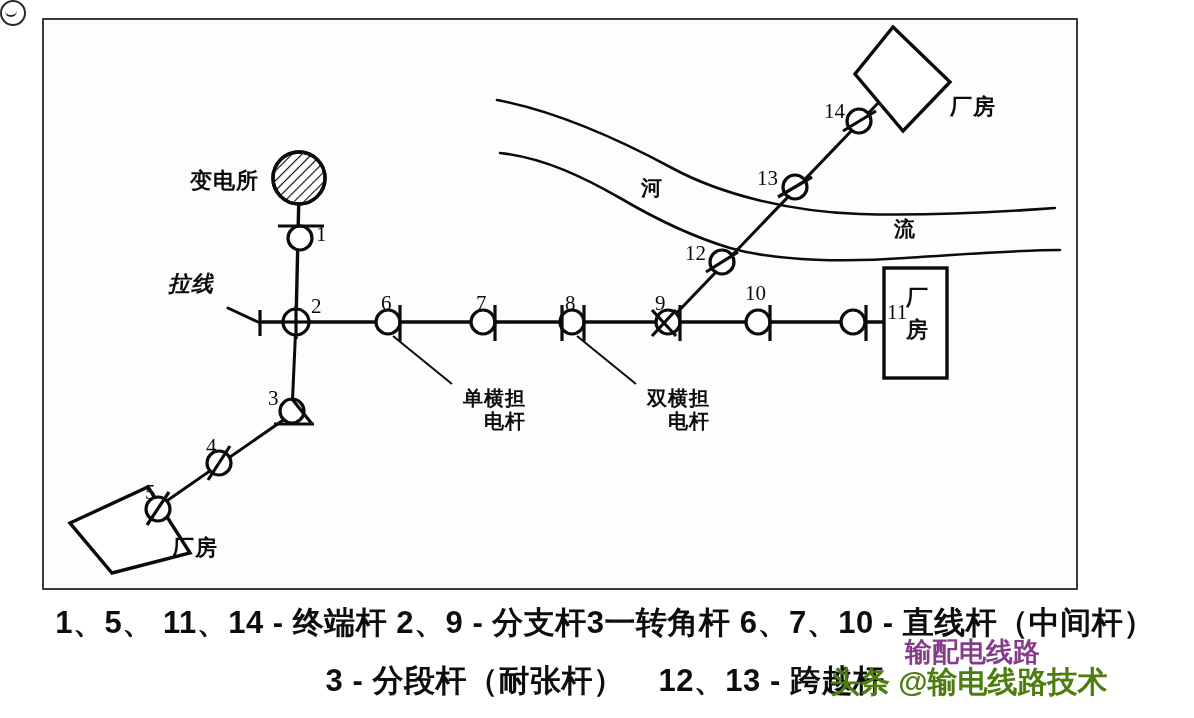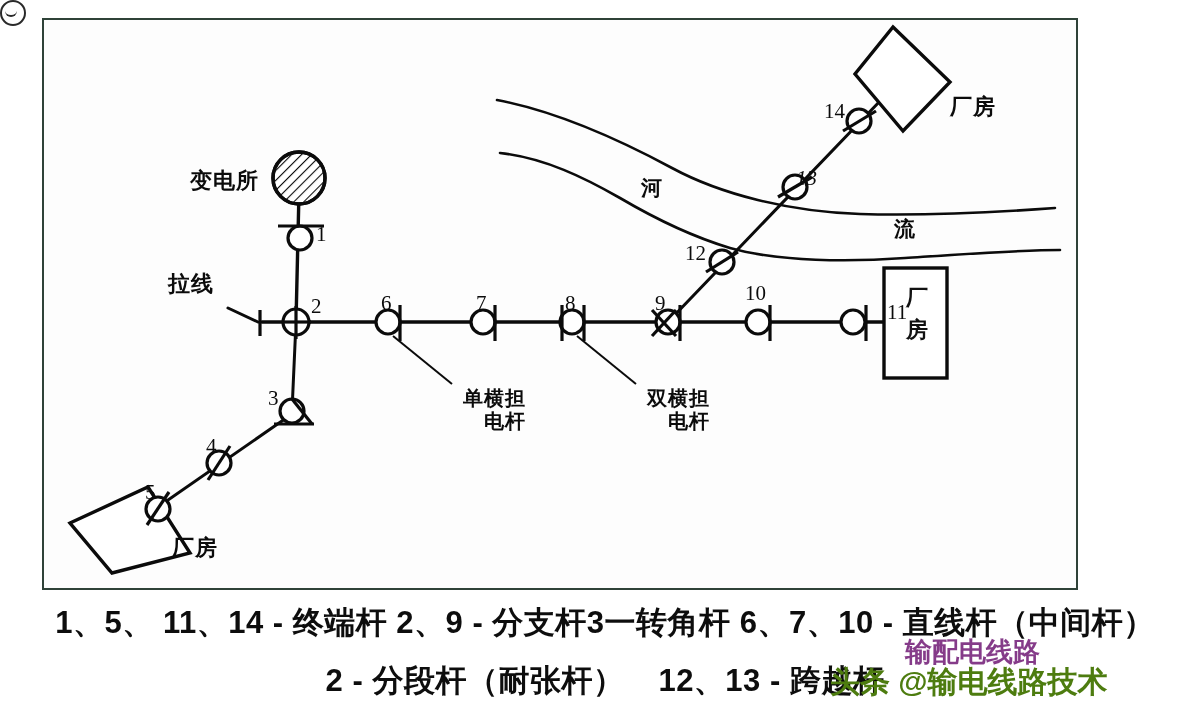--- a/index.html
+++ b/index.html
@@ -220,21 +220,21 @@
 
     <circle class="pole-c" cx="859" cy="121" r="12"></circle>
     <line class="arm" x1="843" y1="131" x2="876" y2="111"></line>
 
     <line class="lead" x1="393" y1="336" x2="452" y2="384"></line>
     <line class="lead" x1="577" y1="336" x2="636" y2="384"></line>
   </svg>
 
   <div class="lbl cn-label" style="left:190px; top:166px;">变电所</div>
 
-  <div class="lbl cn-label" style="left:168px; top:269px;">拉线</div>
+  <div class="lbl cn-label" style="left:168px; top:269px;font-style:italic;">拉线</div>
 
   <div class="lbl cn-label-sm" style="left:434px; top:387px; width:92px;">
     <div>单横担</div>
     <div>电杆</div>
   </div>
 
   <div class="lbl cn-label-sm" style="left:618px; top:387px; width:92px;">
     <div>双横担</div>
     <div>电杆</div>
   </div>
@@ -256,26 +256,26 @@
   <div class="lbl pole-num" style="left:268px; top:386px;">3</div>
   <div class="lbl pole-num" style="left:206px; top:434px;">4</div>
   <div class="lbl pole-num" style="left:145px; top:480px;">5</div>
   <div class="lbl pole-num" style="left:381px; top:291px;">6</div>
   <div class="lbl pole-num" style="left:476px; top:291px;">7</div>
   <div class="lbl pole-num" style="left:565px; top:291px;">8</div>
   <div class="lbl pole-num" style="left:655px; top:291px;">9</div>
   <div class="lbl pole-num" style="left:745px; top:281px;">10</div>
   <div class="lbl pole-num" style="left:843px; top:300px;margin-left:44px;">11</div>
   <div class="lbl pole-num" style="left:685px; top:241px;">12</div>
-  <div class="lbl pole-num" style="left:796px; top:166px;font-style:italic;">13</div>
+  <div class="lbl pole-num" style="left:757px; top:166px;">13</div>
   <div class="lbl pole-num" style="left:824px; top:99px;text-align:center;">14</div>
 
   <div class="cap-line" id="caption-line-1">1、5、 11、14 - 终端杆 2、9 - 分支杆3一转角杆 6、7、10 - 直线杆（中间杆）</div>
 
   <div class="cap-line" id="caption-line-2">
-    <span class="cap-seg-a">2 - 分段杆（耐张杆）</span><span>12、13 - 跨越杆</span>
+    <span class="cap-seg-a">3 - 分段杆（耐张杆）</span><span>12、13 - 跨越杆</span>
   </div>
 
   <div class="wm" id="watermark-faded">输配电线路</div>
   <div id="watermark-logo"></div>
   <div class="wm" id="watermark-main">头条 @输电线路技术</div>
 
 </div>
 
 </body></html>

